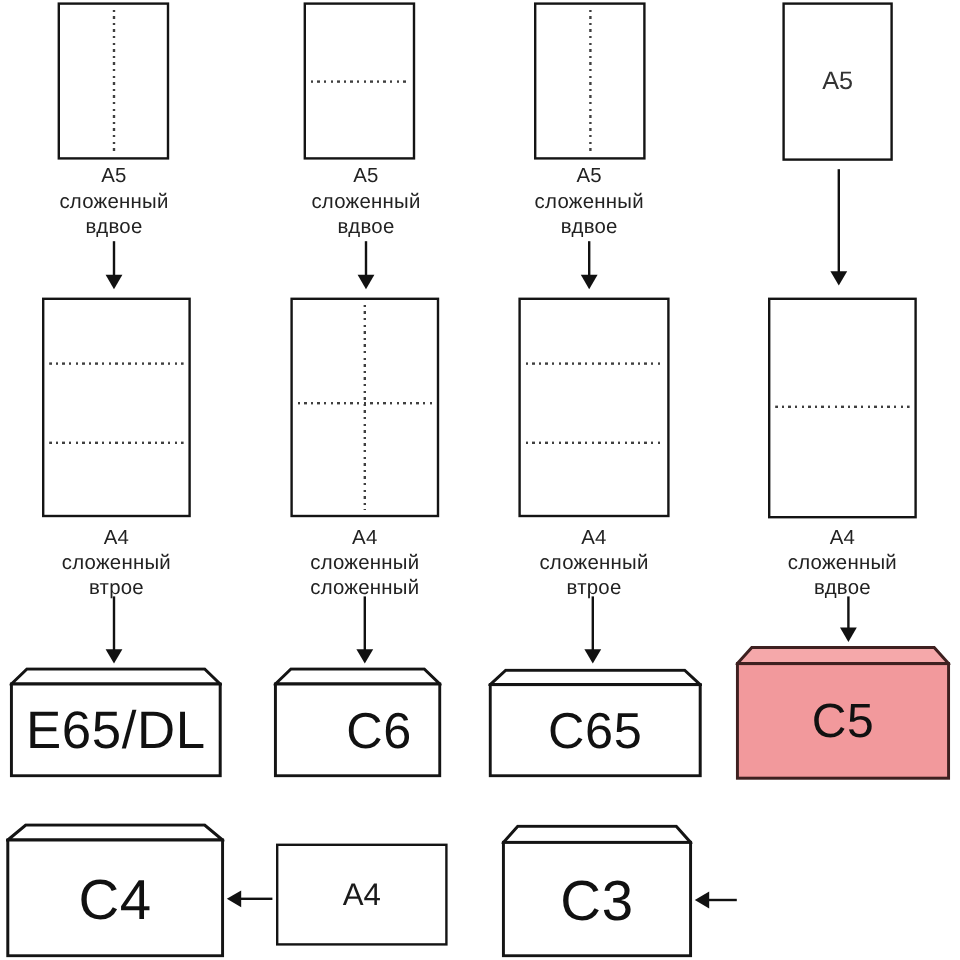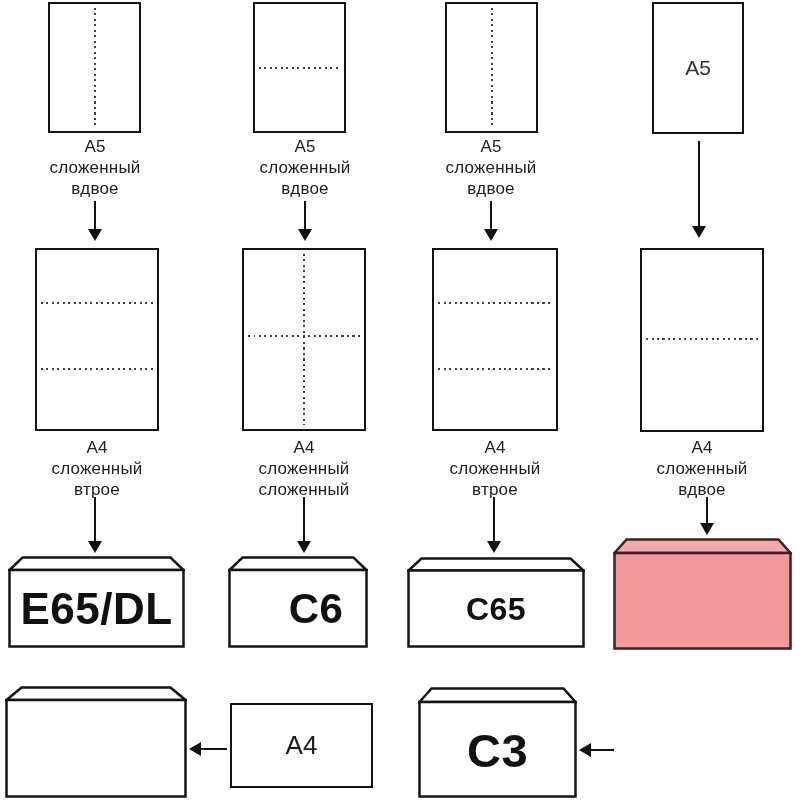--- a/index.html
+++ b/index.html
@@ -35,21 +35,21 @@
   .arrow-down .head{
     position:absolute;bottom:0;left:1px;width:0;height:0;
     border-left:7px solid transparent;border-right:7px solid transparent;border-top:12px solid #111;
   }
   .arrow-left{position:absolute;height:16px;}
   .arrow-left .shaft{position:absolute;top:7px;left:9px;right:0;height:2px;background:#111;}
   .arrow-left .head{
     position:absolute;left:0;top:1px;width:0;height:0;
     border-top:7px solid transparent;border-bottom:7px solid transparent;border-right:12px solid #111;
   }
-  .envelope{position:absolute;font-weight:bold;}
+  .envelope{position:absolute;}
   .envelope svg{display:block;}
   .env-label{
     position:absolute;left:0;right:0;display:flex;align-items:center;justify-content:center;
     color:#111;letter-spacing:0.5px;
   }
 </style>
 </head>
 <body>
 
 <div id="stage">
@@ -143,21 +143,21 @@
   </div>
   <div class="arrow-down" style="left:486px;top:497px;height:56px;">
     <div class="shaft"></div>
       <div class="head"></div>
   </div>
   <div class="envelope" style="left:407px;top:557px;width:178px;height:91px;">
     <svg width="178" height="91" viewBox="0 0 178 91">
       <polygon points="1.5,13.5 14.5,1.5 163.5,1.5 176.5,13.5" fill="#ffffff" stroke="#141414" stroke-width="2.5"></polygon>
       <rect x="1.5" y="13.5" width="175" height="76" fill="#ffffff" stroke="#141414" stroke-width="2.5"></rect>
     </svg>
-    <div class="env-label" style="top:13px;bottom:0;font-size:32px;">C65</div>
+    <div class="env-label" style="top:13px;bottom:0;font-size:42px;">C65</div>
   </div>
 
   <div class="paper" style="left:652px;top:2px;width:92px;height:132px;">
     <div class="inner-label">А5</div>
   </div>
   <div class="arrow-down" style="left:691px;top:141px;height:97px;">
     <div class="shaft"></div>
       <div class="head"></div>
   </div>
   <div class="paper" style="left:640px;top:248px;width:124px;height:184px;">
@@ -170,27 +170,29 @@
   </div>
   <div class="arrow-down" style="left:699px;top:497px;height:38px;">
     <div class="shaft"></div>
       <div class="head"></div>
   </div>
   <div class="envelope" style="left:613px;top:538px;width:179px;height:112px;">
     <svg width="179" height="112" viewBox="0 0 179 112">
       <polygon points="1.5,15 13.5,1.5 165.5,1.5 177.5,15" style="fill:var(--c5-flap-fill,#f5a8aa);stroke:var(--c5-outline,#3e2020);" stroke-width="2.5"></polygon>
       <rect x="1.5" y="15" width="176" height="95.5" style="fill:var(--c5-body-fill,#f2999c);stroke:var(--c5-outline,#3e2020);" stroke-width="2.5"></rect>
     </svg>
+    <div class="env-label" style="top:15px;bottom:0;font-size:40px;">C5</div>
   </div>
 
   <div class="envelope" style="left:5px;top:686px;width:182px;height:112px;">
     <svg width="182" height="112" viewBox="0 0 182 112">
       <polygon points="1.5,14 16.5,1.5 165.5,1.5 180.5,14" fill="#ffffff" stroke="#141414" stroke-width="2.5"></polygon>
       <rect x="1.5" y="14" width="179" height="96.5" fill="#ffffff" stroke="#141414" stroke-width="2.5"></rect>
     </svg>
+    <div class="env-label" style="top:14px;bottom:0;font-size:47px;">C4</div>
   </div>
   <div class="arrow-left" style="left:189px;top:741px;width:38px;">
     <div class="shaft"></div>
       <div class="head"></div>
   </div>
   <div class="paper" style="left:230px;top:703px;width:143px;height:85px;">
     <div class="sheet-label">А4</div>
   </div>
 
   <div class="envelope" style="left:418px;top:687px;width:159px;height:111px;">

